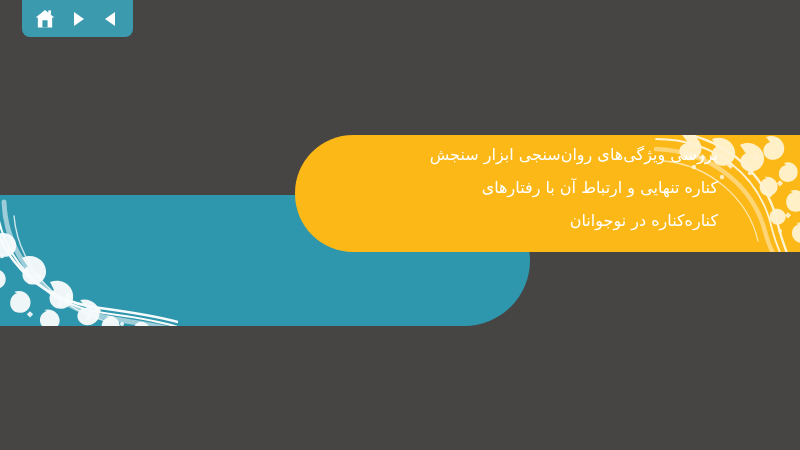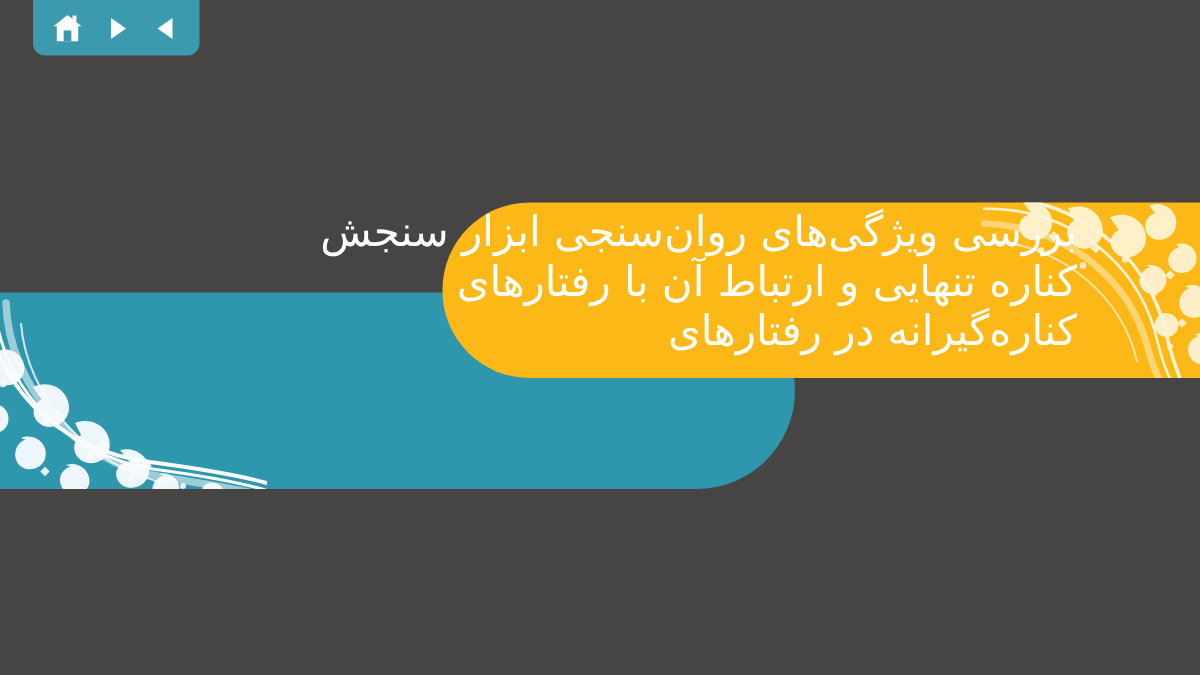--- a/index.html
+++ b/index.html
@@ -94,21 +94,21 @@
     top: 138px;
     right: 82px;
     width: 400px;
     text-align: right;
     direction: rtl;
     z-index: 30;
     pointer-events: none;
   }
   .title-line {
     color: #ffffff;
-    font-size: 28px;
+    font-size: 16px;
     line-height: 33px;
     font-weight: normal;
     white-space: nowrap;
     text-align: right;
   }
 </style>
 </head>
 <body>
 
 <div class="stage">
@@ -204,16 +204,16 @@
         <circle cx="40" cy="38" r="2.2"></circle>
         <circle cx="116" cy="66" r="2"></circle>
         <circle cx="126" cy="102" r="2"></circle>
       </g>
     </svg>
   </div>
 
   <div class="title-block">
     <div class="title-line">بررسی ویژگی‌های روان‌سنجی ابزار سنجش</div>
     <div class="title-line">کناره تنهایی و ارتباط آن با رفتارهای</div>
-    <div class="title-line">کناره‌گیرانه در رفتارهای</div>
+    <div class="title-line">کناره‌کناره در نوجوانان</div>
   </div>
 
 </div>
 
 </body></html>

